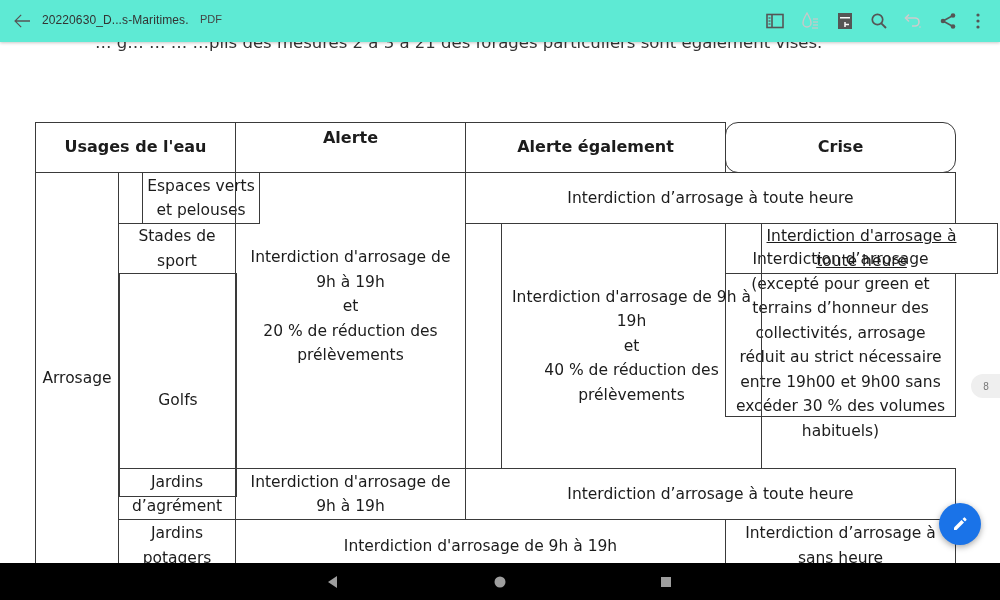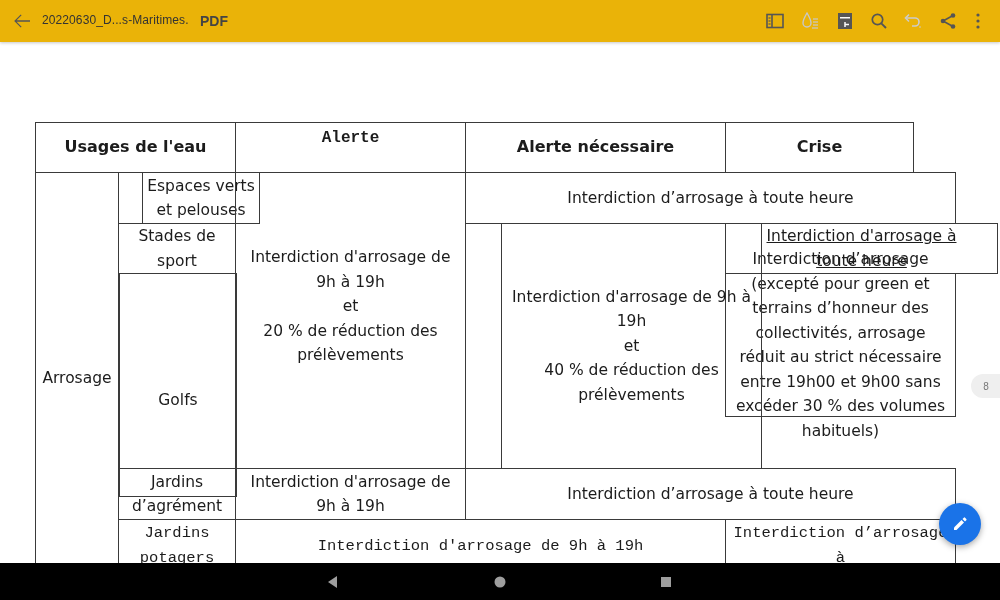--- a/index.html
+++ b/index.html
@@ -2,43 +2,43 @@
 <html><head>
 <meta charset="utf-8">
 <style>
   * { box-sizing: border-box; margin: 0; padding: 0; }
   html, body { width: 1000px; height: 600px; overflow: hidden; background: #ffffff; }
   body { position: relative; font-family: "Liberation Sans", sans-serif; color: #222; }
 
   
   .appbar {
     position: absolute; left: 0; top: 0; width: 1000px; height: 42px;
-    background: #eab308; z-index: 10;
+    background: #5eead4; z-index: 10;
     box-shadow: 0 1px 3px rgba(0,0,0,0.22);
     display: flex; align-items: center;
   }
   .back-btn { position: absolute; left: 10px; top: 9px; width: 24px; height: 24px; cursor: pointer; }
   .doc-title { position: absolute; left: 42px; top: 13px; font-size: 12px; color: #333; letter-spacing: 0.1px; white-space: nowrap; }
-  .doc-type { position: absolute; left: 200px; top: 13px; font-size: 14px; color: #444; font-weight: bold; }
+  .doc-type { position: absolute; left: 200px; top: 13px; font-size: 11px; color: #444; }
   .tool { position: absolute; top: 10px; width: 22px; height: 22px; display: flex; align-items: center; justify-content: center; cursor: pointer; }
   .tool svg { display: block; }
 
   
   .page { position: absolute; left: 0; top: 42px; width: 1000px; height: 521px; overflow: hidden; background: #fff; }
   .doc-font { font-family: "DejaVu Sans", sans-serif; color: #1e1e1e; }
   .cut-line { position: absolute; left: 95px; top: -9px; font-size: 16.5px; white-space: nowrap; color: #333; }
   .para { position: absolute; left: 95px; top: 8px; width: 860px; font-size: 16.5px; line-height: 24px; }
 
   .cell {
     position: absolute; border: 1.3px solid #3a3a3a;
     display: flex; align-items: center; justify-content: center; text-align: center;
     font-size: 15.5px; line-height: 24.5px; color: #1c1c1c; padding: 11px 3px;
   }
   .cell.hdr { font-weight: bold; font-size: 16px; }
-  .cell.top { align-items: flex-start; padding-top: 1px; font-family: Liberation Mono, monospace; }
+  .cell.top { align-items: flex-start; padding-top: 1px; }
   .cell span { white-space: pre-line; }
 
   
   .page-ind {
     position: absolute; left: 971px; top: 374px; width: 30px; height: 24px;
     background: #efefef; border-radius: 12px 0 0 12px;
     font-size: 10px; color: #777; display: flex; align-items: center; justify-content: center; z-index: 5;
   }
 
   
@@ -114,33 +114,34 @@
   <div class="tool" style="left:967px">
     <svg width="6" height="18" viewBox="0 0 6 18">
         <circle cx="3" cy="3" r="1.6" fill="#555"></circle>
         <circle cx="3" cy="9" r="1.6" fill="#555"></circle>
         <circle cx="3" cy="15" r="1.6" fill="#555"></circle>
       </svg>
   </div>
 </div>
 
 <div class="page doc-font">
+  <div class="cut-line">… g… … … …plis des mesures 2 à 3 à 21 des forages particuliers sont également visés.</div>
 
   <div>
 
     <div class="cell hdr" style="left:35px; top:80px; width:201px; height:51px;">
         <span>Usages de l'eau</span>
       </div>
     <div class="cell hdr top" style="left:235px; top:80px; width:231px; height:51px;">
         <span style="padding-top:2px">Alerte</span>
       </div>
     <div class="cell hdr" style="left:465px; top:80px; width:261px; height:51px;">
-        <span>Alerte nécessaire</span>
-      </div>
-    <div class="cell hdr" style="left:725px; top:80px; width:189px; height:51px;">
+        <span>Alerte également</span>
+      </div>
+    <div class="cell hdr" style="left:725px; top:80px; width:231px; height:51px;border-radius:13px;">
         <span>Crise</span>
       </div>
 
     <div class="cell" style="left:35px; top:130px; width:84px; height:420px;">
         <span style="position:relative; top:-4px">Arrosage</span>
       </div>
 
     <div class="cell" style="left:118px; top:130px; width:118px; height:52px;margin-left:24px;">
         <span>Espaces verts
 et pelouses</span>

